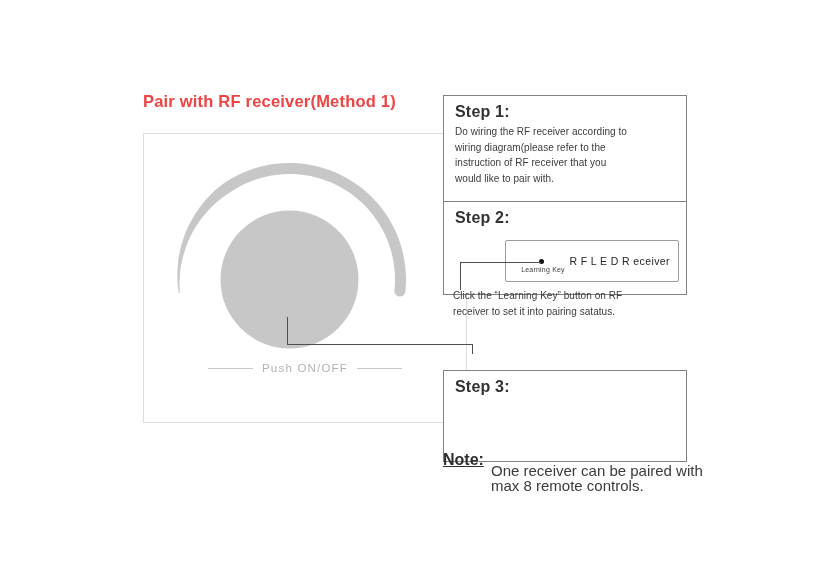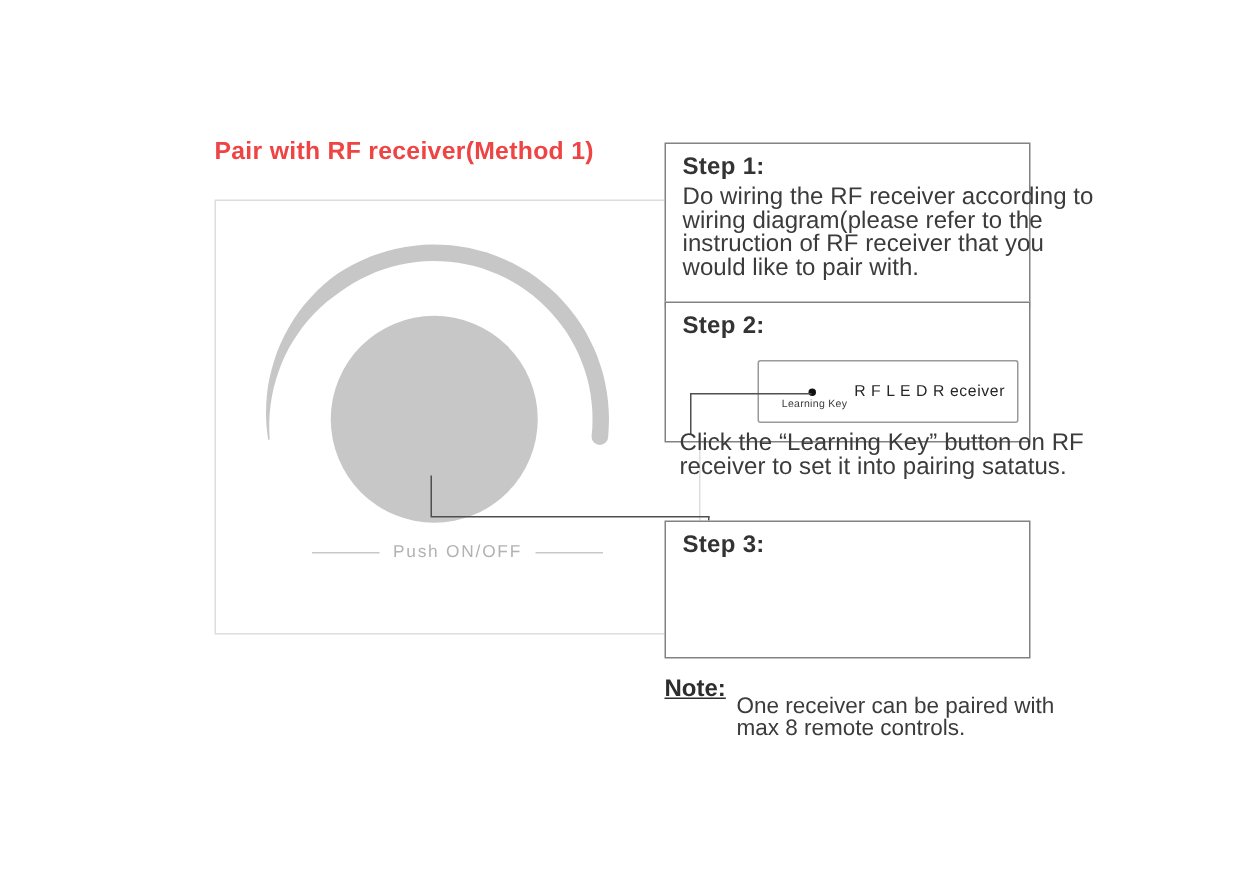--- a/index.html
+++ b/index.html
@@ -32,25 +32,25 @@
   .l3{left:472px;top:344px;width:1px;height:10px;}
   
   .box{
     position:absolute;left:443px;width:244px;box-sizing:border-box;
     border:1px solid #828282;background:#ffffff;padding:7px 11px;
   }
   .box h2{
     margin:0 0 3px 0;font-size:16px;font-weight:600;color:#333333;letter-spacing:.2px;
   }
   .body-text{
-    font-size:16px;line-height:15.5px;color:#3b3b3b;white-space:pre;letter-spacing:.05px;
+    font-size:10px;line-height:15.5px;color:#3b3b3b;white-space:pre;letter-spacing:.05px;
   }
   .step1{top:95px;height:110px;}
   .step2{top:201px;height:94px;}
-  .step3{top:347px;height:92px;}
+  .step3{top:370px;height:92px;}
   
   .receiver-box{
     position:absolute;left:61px;top:38px;width:174px;height:42px;
     border:1px solid #9a9a9a;border-radius:2px;background:#ffffff;box-sizing:border-box;
   }
   .receiver-label{
     position:absolute;right:8px;top:50%;transform:translateY(-50%);
     font-size:10.5px;color:#262626;letter-spacing:.4px;white-space:nowrap;margin-left:21px;
   }
   .learning-dot{

